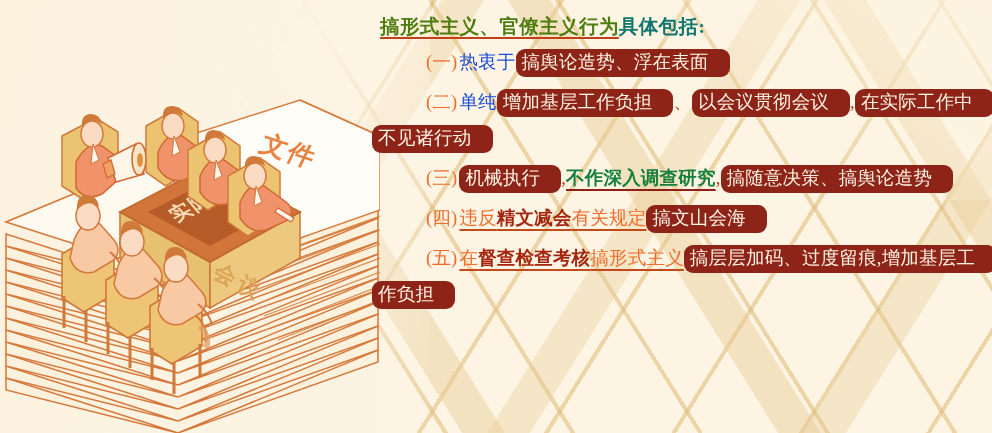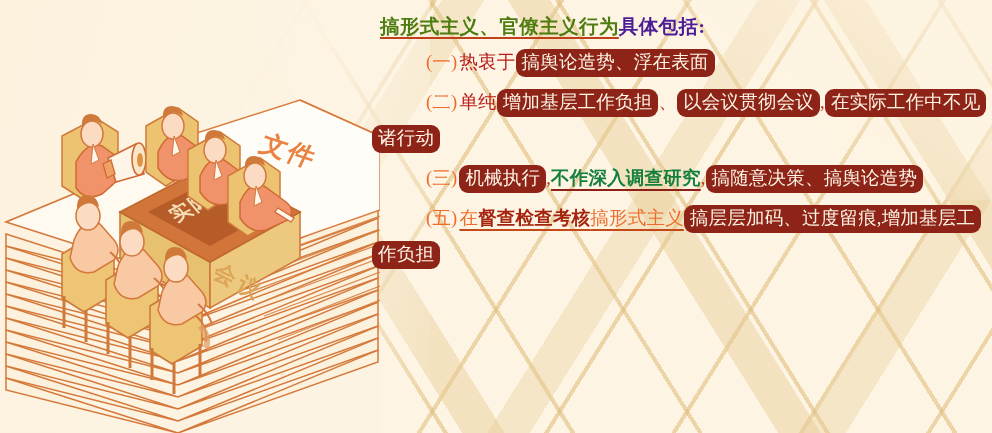--- a/index.html
+++ b/index.html
@@ -73,48 +73,48 @@
   .title{
     font-size:19.5px;font-weight:bold;letter-spacing:.4px;
     color:#9c2a12;line-height:26px;white-space:nowrap;
     padding-left:8px;
   }
   .title .u{
     color:#4d7c0f;text-decoration:underline;
     text-decoration-color:#c0401a;text-underline-offset:4px;
     text-decoration-thickness:2px;
   }
-  .title .tail{color:#4c1d95;}
+  .title .tail{color:#0f766e;}
 
   .item{
     font-size:18.5px;line-height:36px;color:#8d2117;
     margin-top:4px;letter-spacing:.2px;
   }
   .item .num{color:#ef6b2a;margin-left:54px;margin-right:2px;}
 
   
-  .or{color:#b91c1c;}
+  .or{color:#1d4ed8;}
   
   .oru{
     color:#ef6b2a;
     text-decoration:underline;text-decoration-color:#c34a18;
     text-underline-offset:5px;text-decoration-thickness:2px;
   }
   
   .dk{color:#a5240e;font-weight:bold;}
   
   .dku{
     color:#15803d;font-weight:bold;
     text-decoration:underline;text-decoration-color:#8d2117;
     text-underline-offset:5px;text-decoration-thickness:2px;
   }
   
   .badge{
     background:#8e2418;color:#fdf4e4;
-    border-radius:9px;padding:3px 6px 5px 6px;
+    border-radius:9px;padding:3px 21px 5px 6px;
     box-decoration-break:clone;-webkit-box-decoration-break:clone;
     font-weight:normal;
   }
   .sep{color:#b8381c;}
 </style>
 </head>
 <body>
 
 <div id="root">
 
@@ -297,20 +297,23 @@
       </div>
 
       <div class="item">
         <span class="num">(二)</span><span class="or">单纯</span><span class="badge">增加基层工作负担</span><span class="sep">、</span><span class="badge">以会议贯彻会议</span><span class="sep">,</span><span class="badge">在实际工作中不见诸行动</span>
       </div>
 
       <div class="item">
         <span class="num">(三)</span><span class="badge">机械执行</span><span class="sep">,</span><span class="dku">不作深入调查研究</span><span class="sep">,</span><span class="badge">搞随意决策、搞舆论造势</span>
       </div>
 
+      <div class="item">
+        <span class="num">(四)</span><span class="oru"><span>违反</span><span class="dk">精文减会</span><span>有关规定</span></span><span class="badge">搞文山会海</span>
+      </div>
 
       <div class="item">
         <span class="num">(五)</span><span class="oru"><span>在</span><span class="dk">督查检查考核</span><span>搞形式主义</span></span><span class="badge">搞层层加码、过度留痕,增加基层工作负担</span>
       </div>
 
 
     </div>
   </div>
 </div>
 

